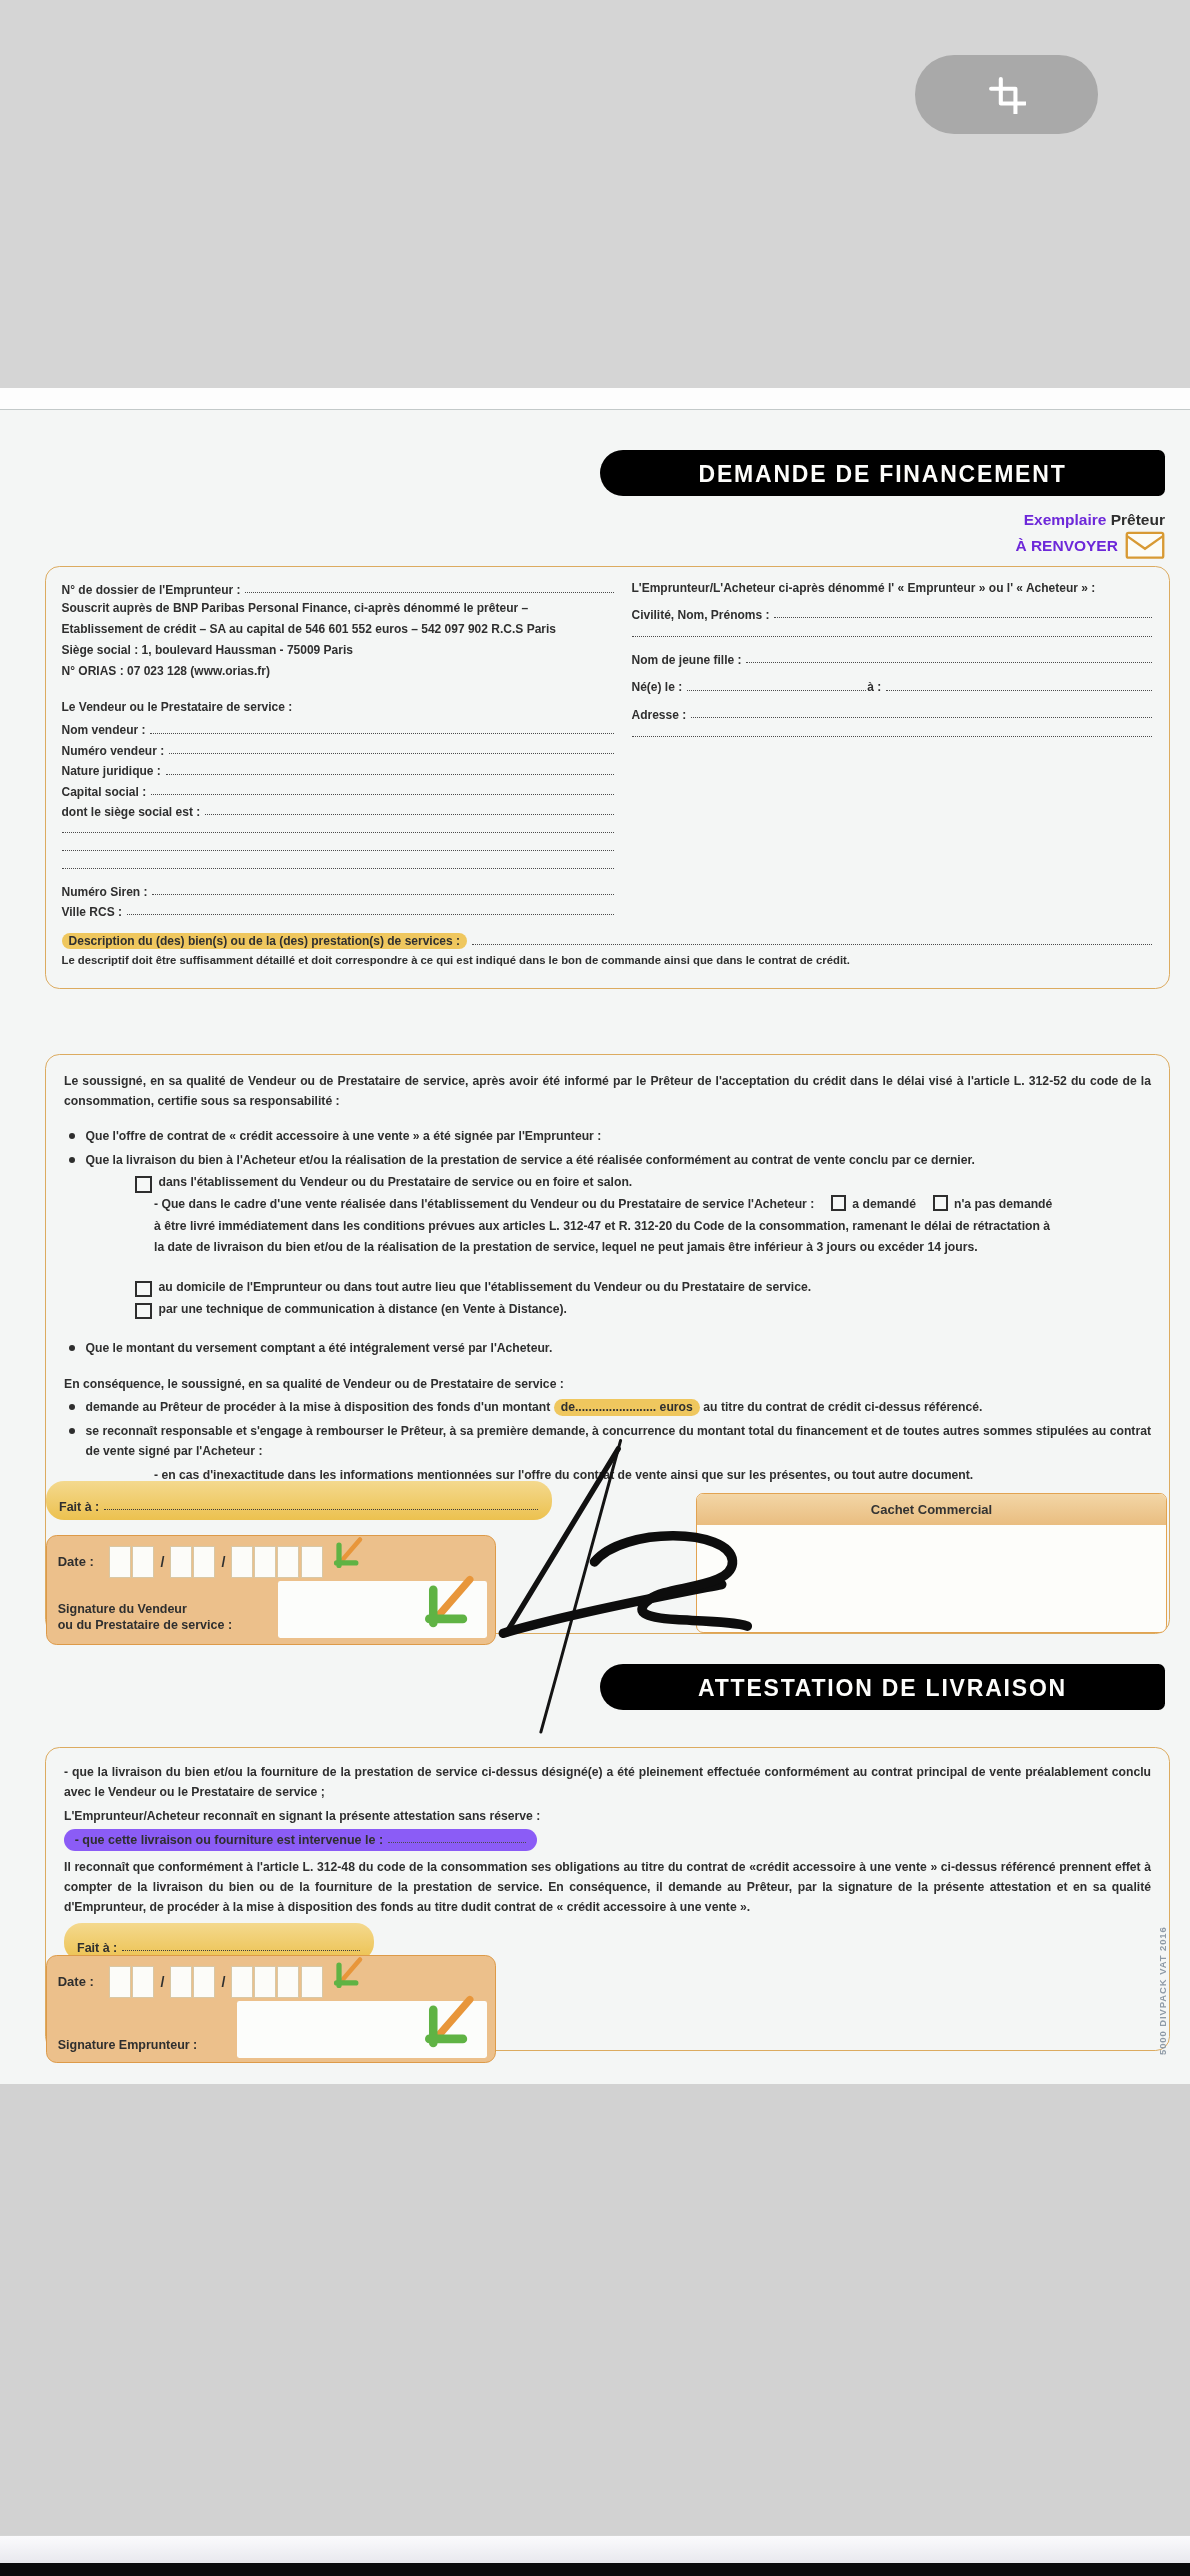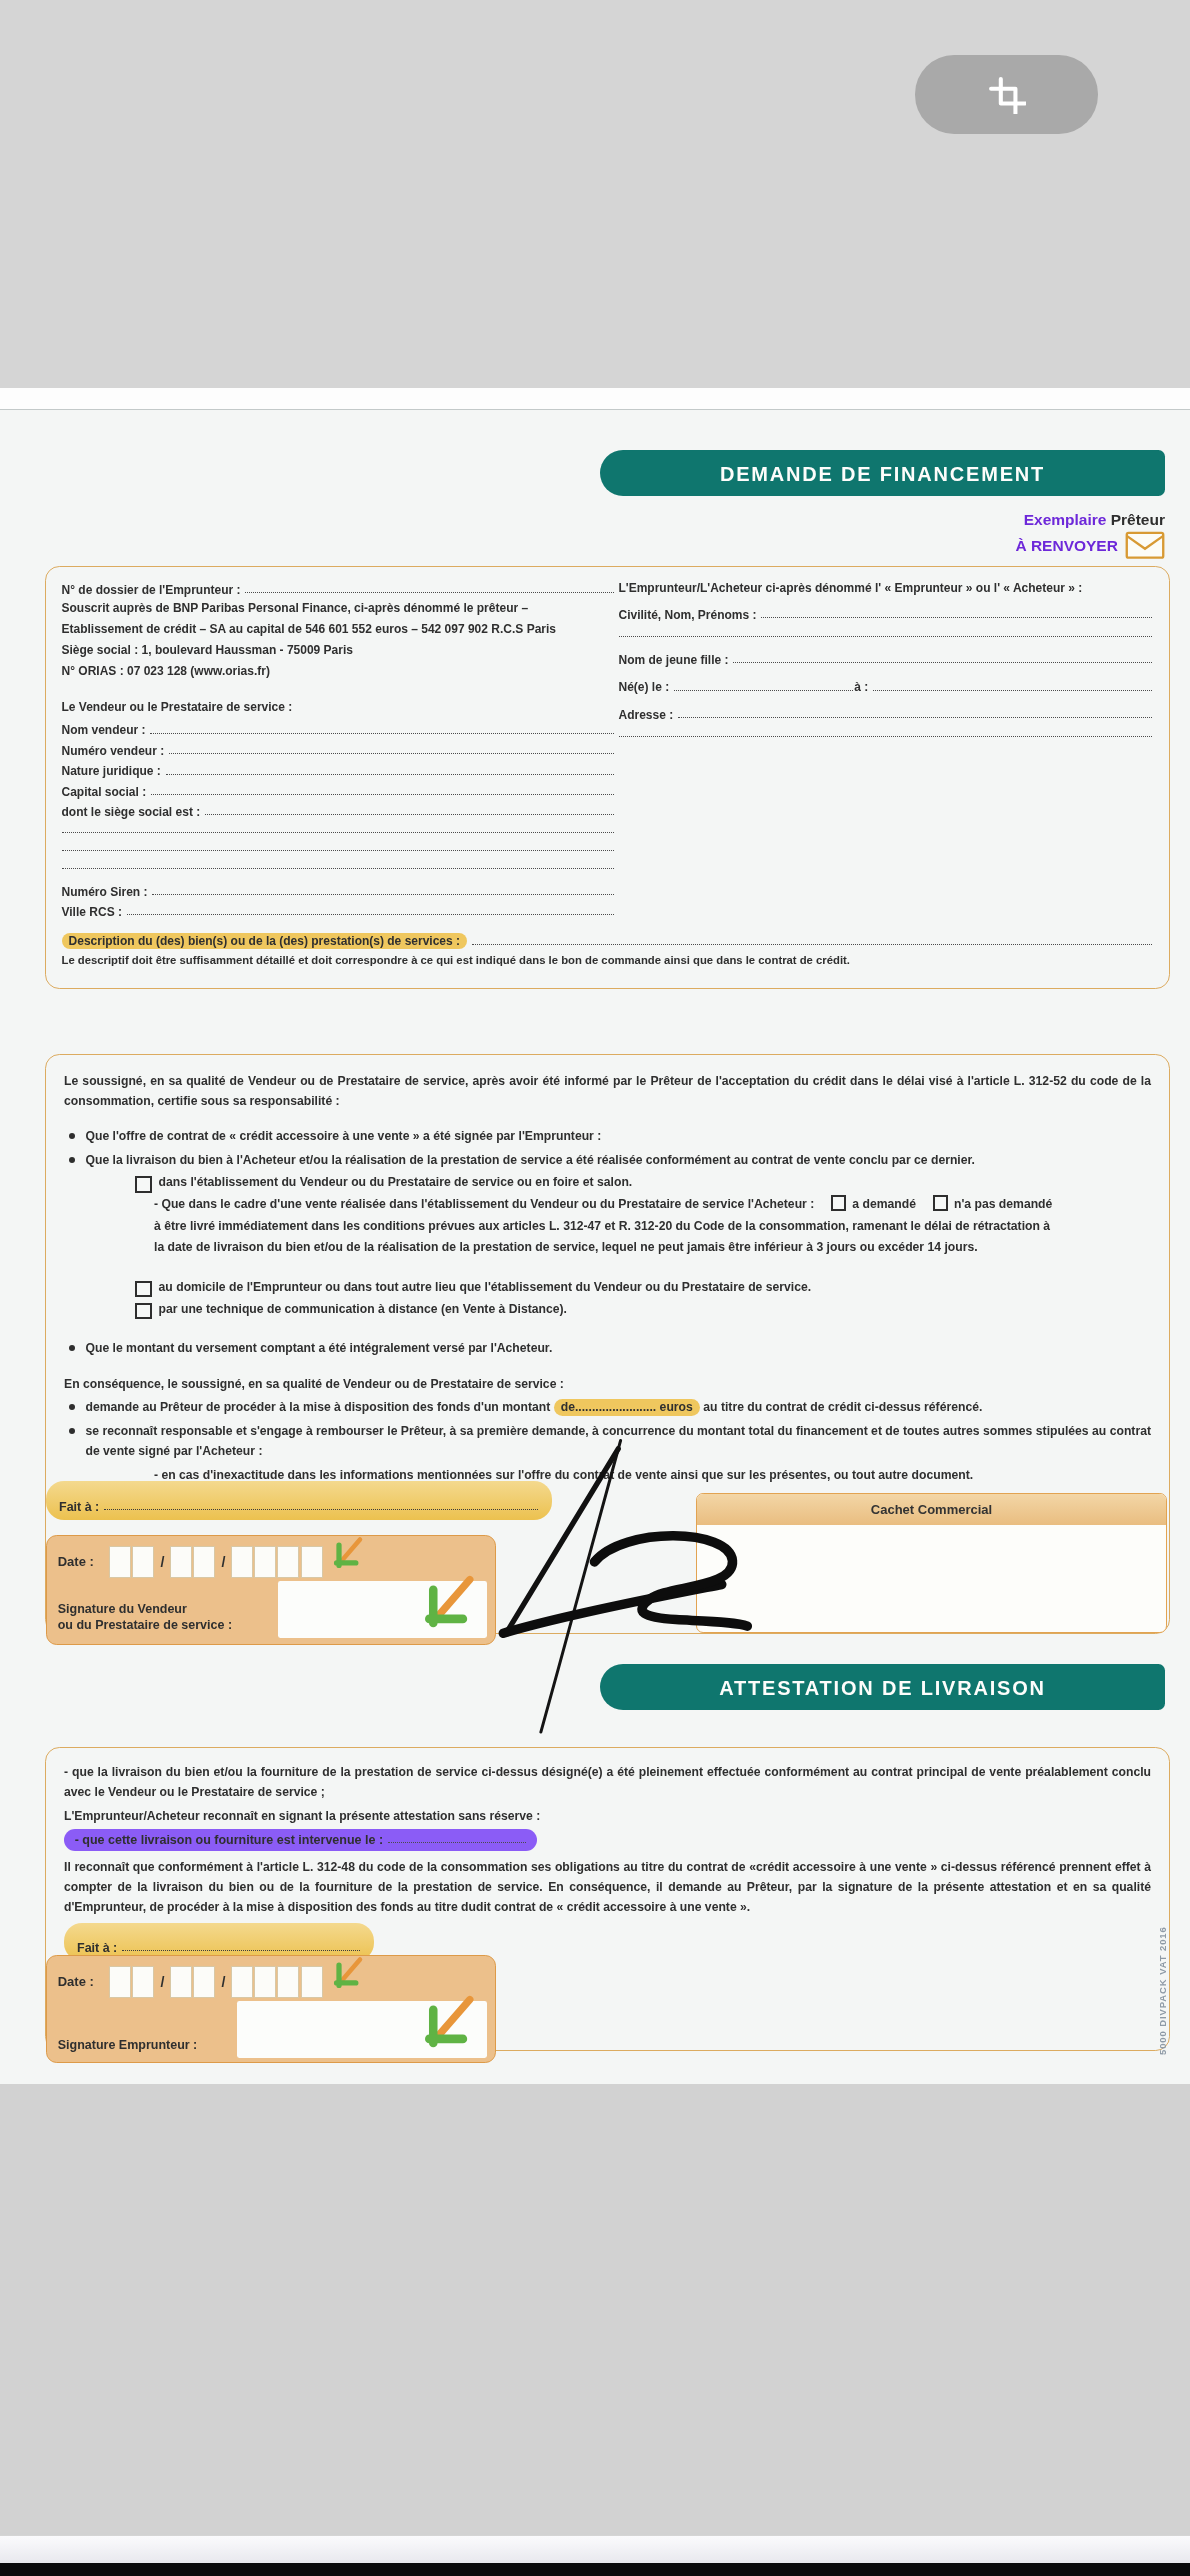--- a/index.html
+++ b/index.html
@@ -10,37 +10,37 @@
   
   #crop-button{left:915px;top:55px;width:183px;height:79px;border-radius:39px;
                background:#a9a9a9;display:flex;align-items:center;justify-content:center;cursor:pointer;}
   #white-strip{left:0;top:388px;width:1190px;height:21.4px;background:#fdfdfd;}
   #page{left:0;top:409px;width:1190px;height:1675px;background:#f4f6f5;border-top:0.6px solid #c3c9c9;}
   #gray-bottom{left:0;top:2084px;width:1190px;height:451px;background:#d2d2d2;}
   #light-band{left:0;top:2536px;width:1190px;height:27px;background:linear-gradient(#fbfbfd,#e8e8ee);}
   #black-bar{left:0;top:2563px;width:1190px;height:13px;background:#0b0b0d;}
 
   
-  .banner{left:600px;width:565px;height:46px;background:#0f766e;color:#fdfdfb;
-          font-weight:bold;font-size:20px;letter-spacing:1.8px;text-align:center;line-height:48px;
+  .banner{left:600px;width:565px;height:46px;background:#000000;color:#fdfdfb;
+          font-weight:bold;font-size:23px;letter-spacing:1.8px;text-align:center;line-height:48px;
           border-radius:25px 7.1px 7.1px 25px;}
 
   
   #copy-tag{right:25px;top:99px;text-align:right;font-size:15.5px;font-weight:bold;line-height:1.45;}
   .orange-t{color:#6d28d9;}
   .dark-t{color:#2e2e2e;}
   #renvoyer-row{display:flex;align-items:center;justify-content:flex-end;gap:7.1px;}
 
   
   .formbox{border:1.8px solid #dcab60;border-radius:14.3px;box-sizing:border-box;}
   #box1{left:45px;top:156px;width:1125px;height:423px;padding:12px 15.5px;}
   #box2{left:45px;top:644px;width:1125px;height:580px;padding:15.5px 18px;}
   #box3{left:45px;top:1337px;width:1125px;height:304px;padding:14.3px 18px;}
 
-  .cols{display:flex;gap:3px;}
+  .cols{display:flex;gap:16px;}
   .col-l{width:554px;flex:none;}
   .col-r{flex:1;min-width:0;}
 
   .f-row{display:flex;align-items:flex-end;margin-bottom:2.4px;font-size:12px;font-weight:600;min-height:18px;}
   .f-row .lb{font-weight:700;}
   .dots{flex:1;border-bottom:1.5px dotted #4b4b4b;margin:0 1.2px 3.6px 4.8px;height:1.2px;min-width:18px;}
   .dots-fixed{flex:none;width:179px;border-bottom:1.5px dotted #4b4b4b;margin:0 1.2px 3.6px 4.8px;height:1.2px;}
   .blank-row{margin:8.3px 0 8.3px 0;min-height:9.5px;}
   .pline{font-size:12px;font-weight:600;line-height:18.5px;margin:0 0 2.4px 0;}
   .gap26{height:15.5px;} .gap20{height:12px;} .gap28{height:16.7px;}

